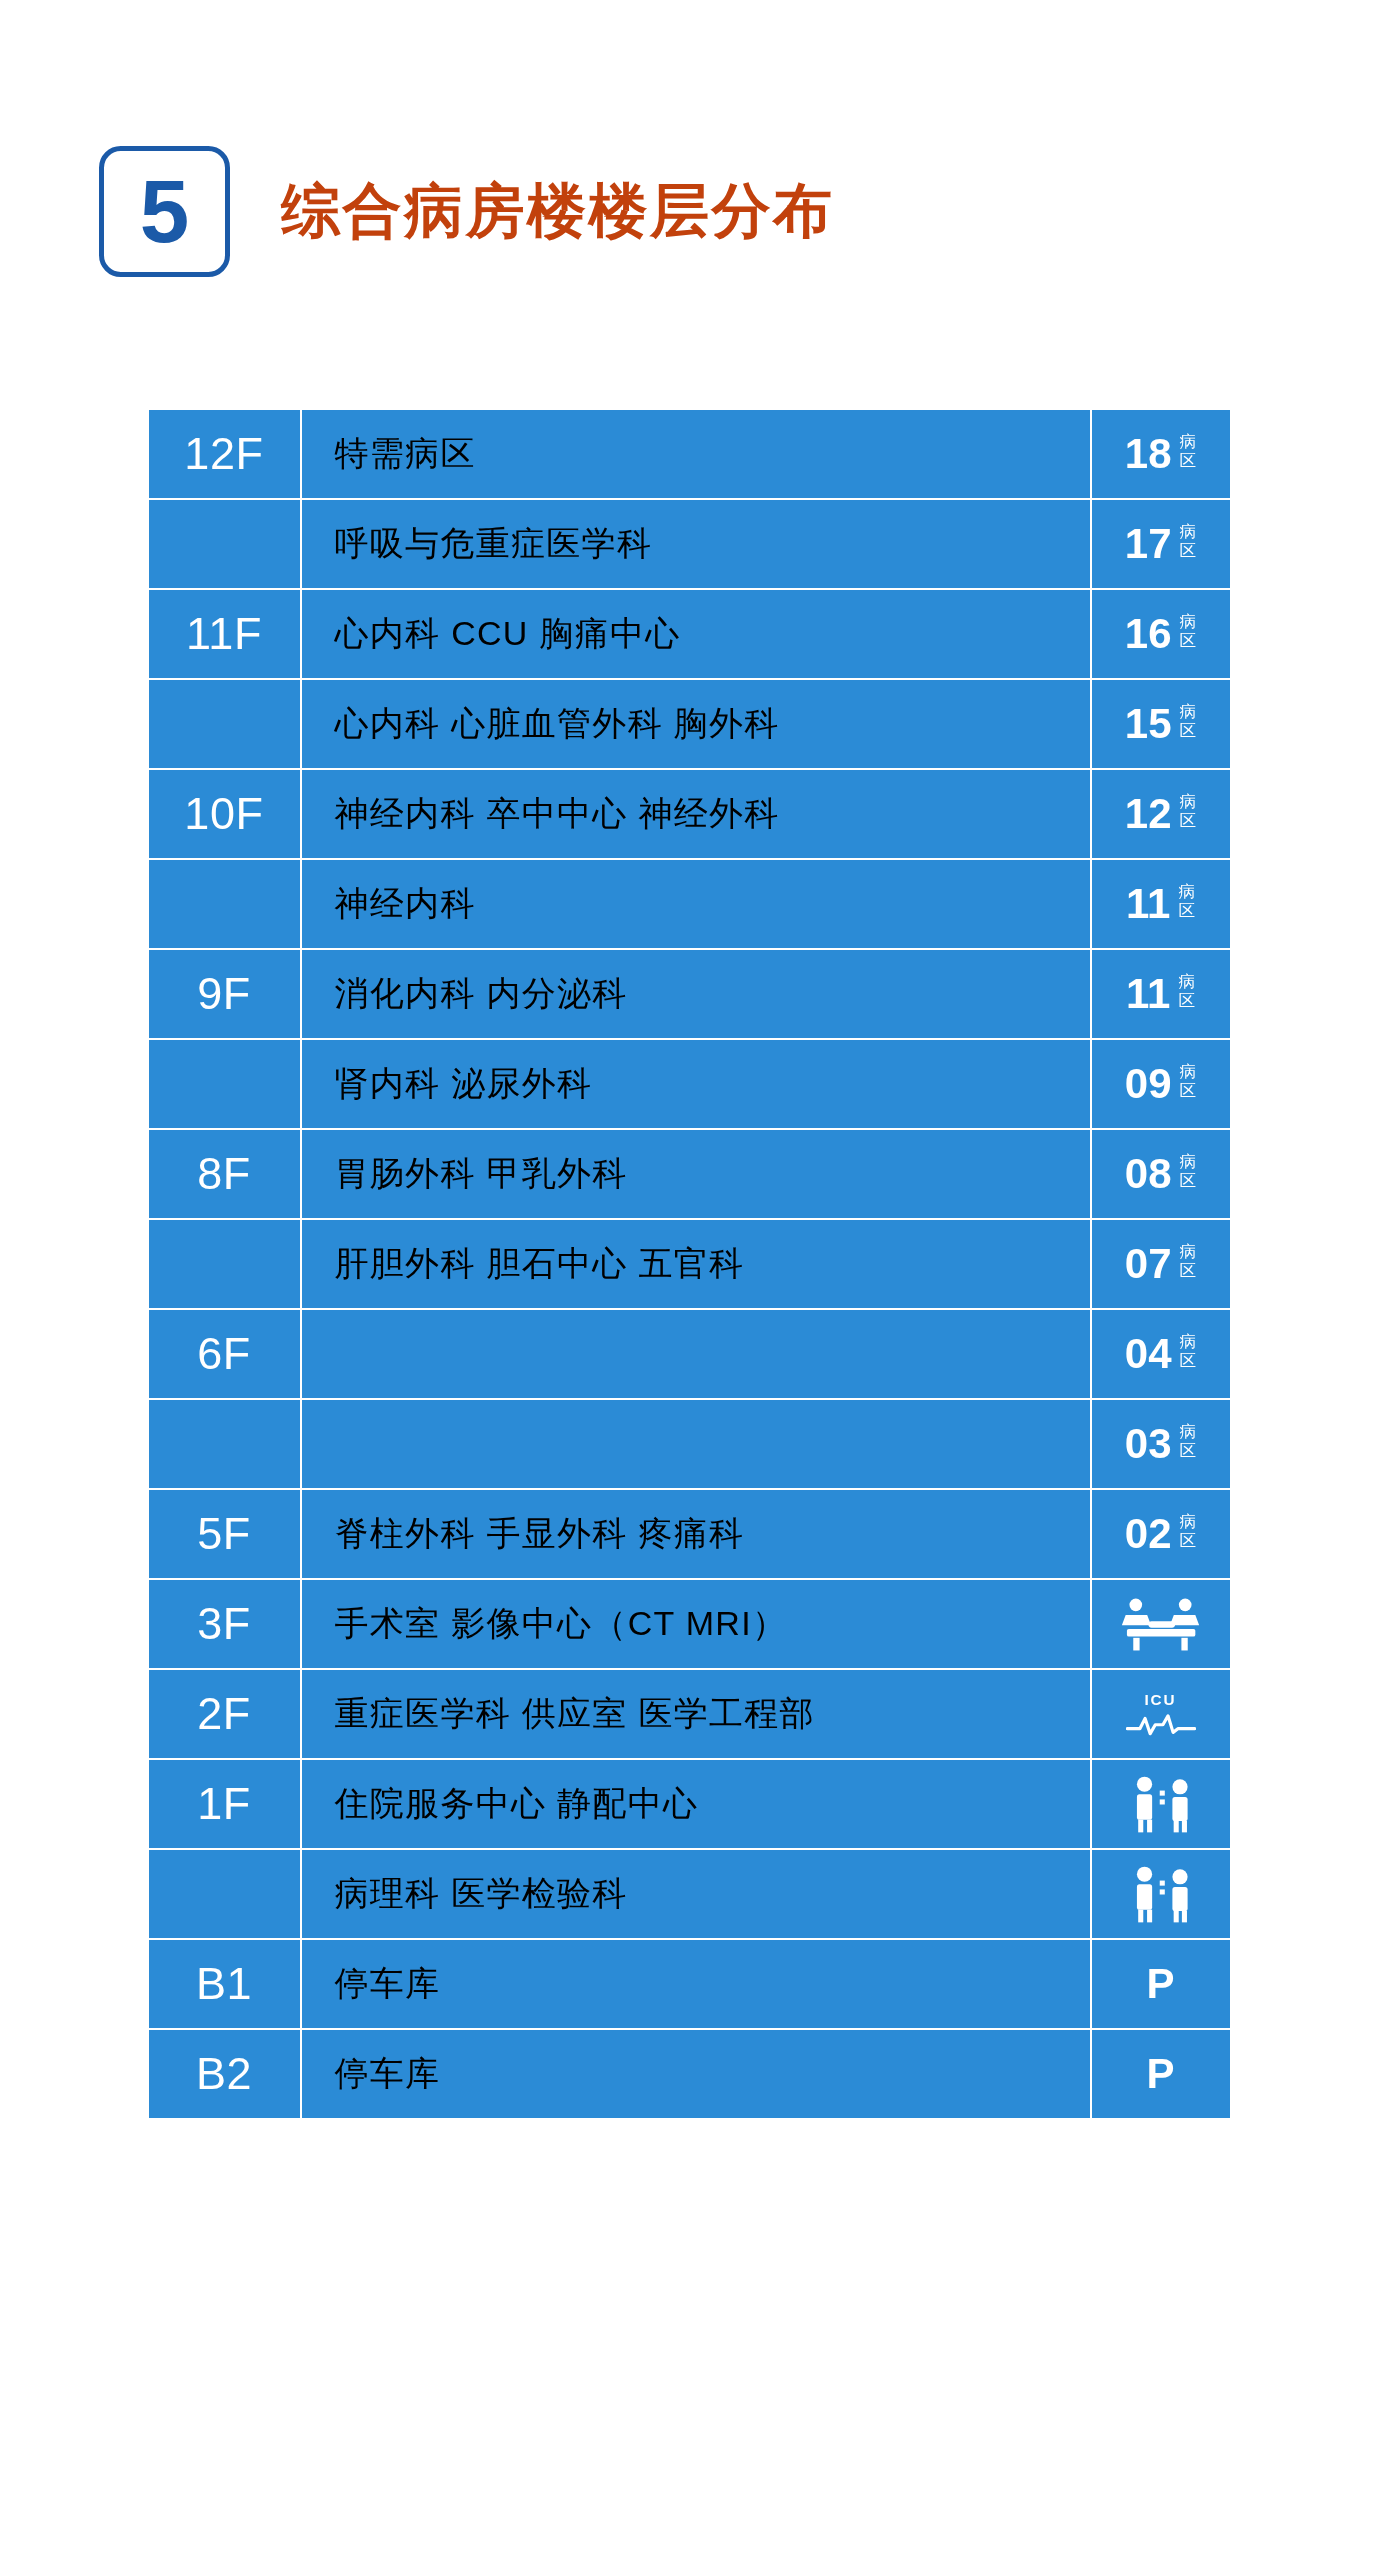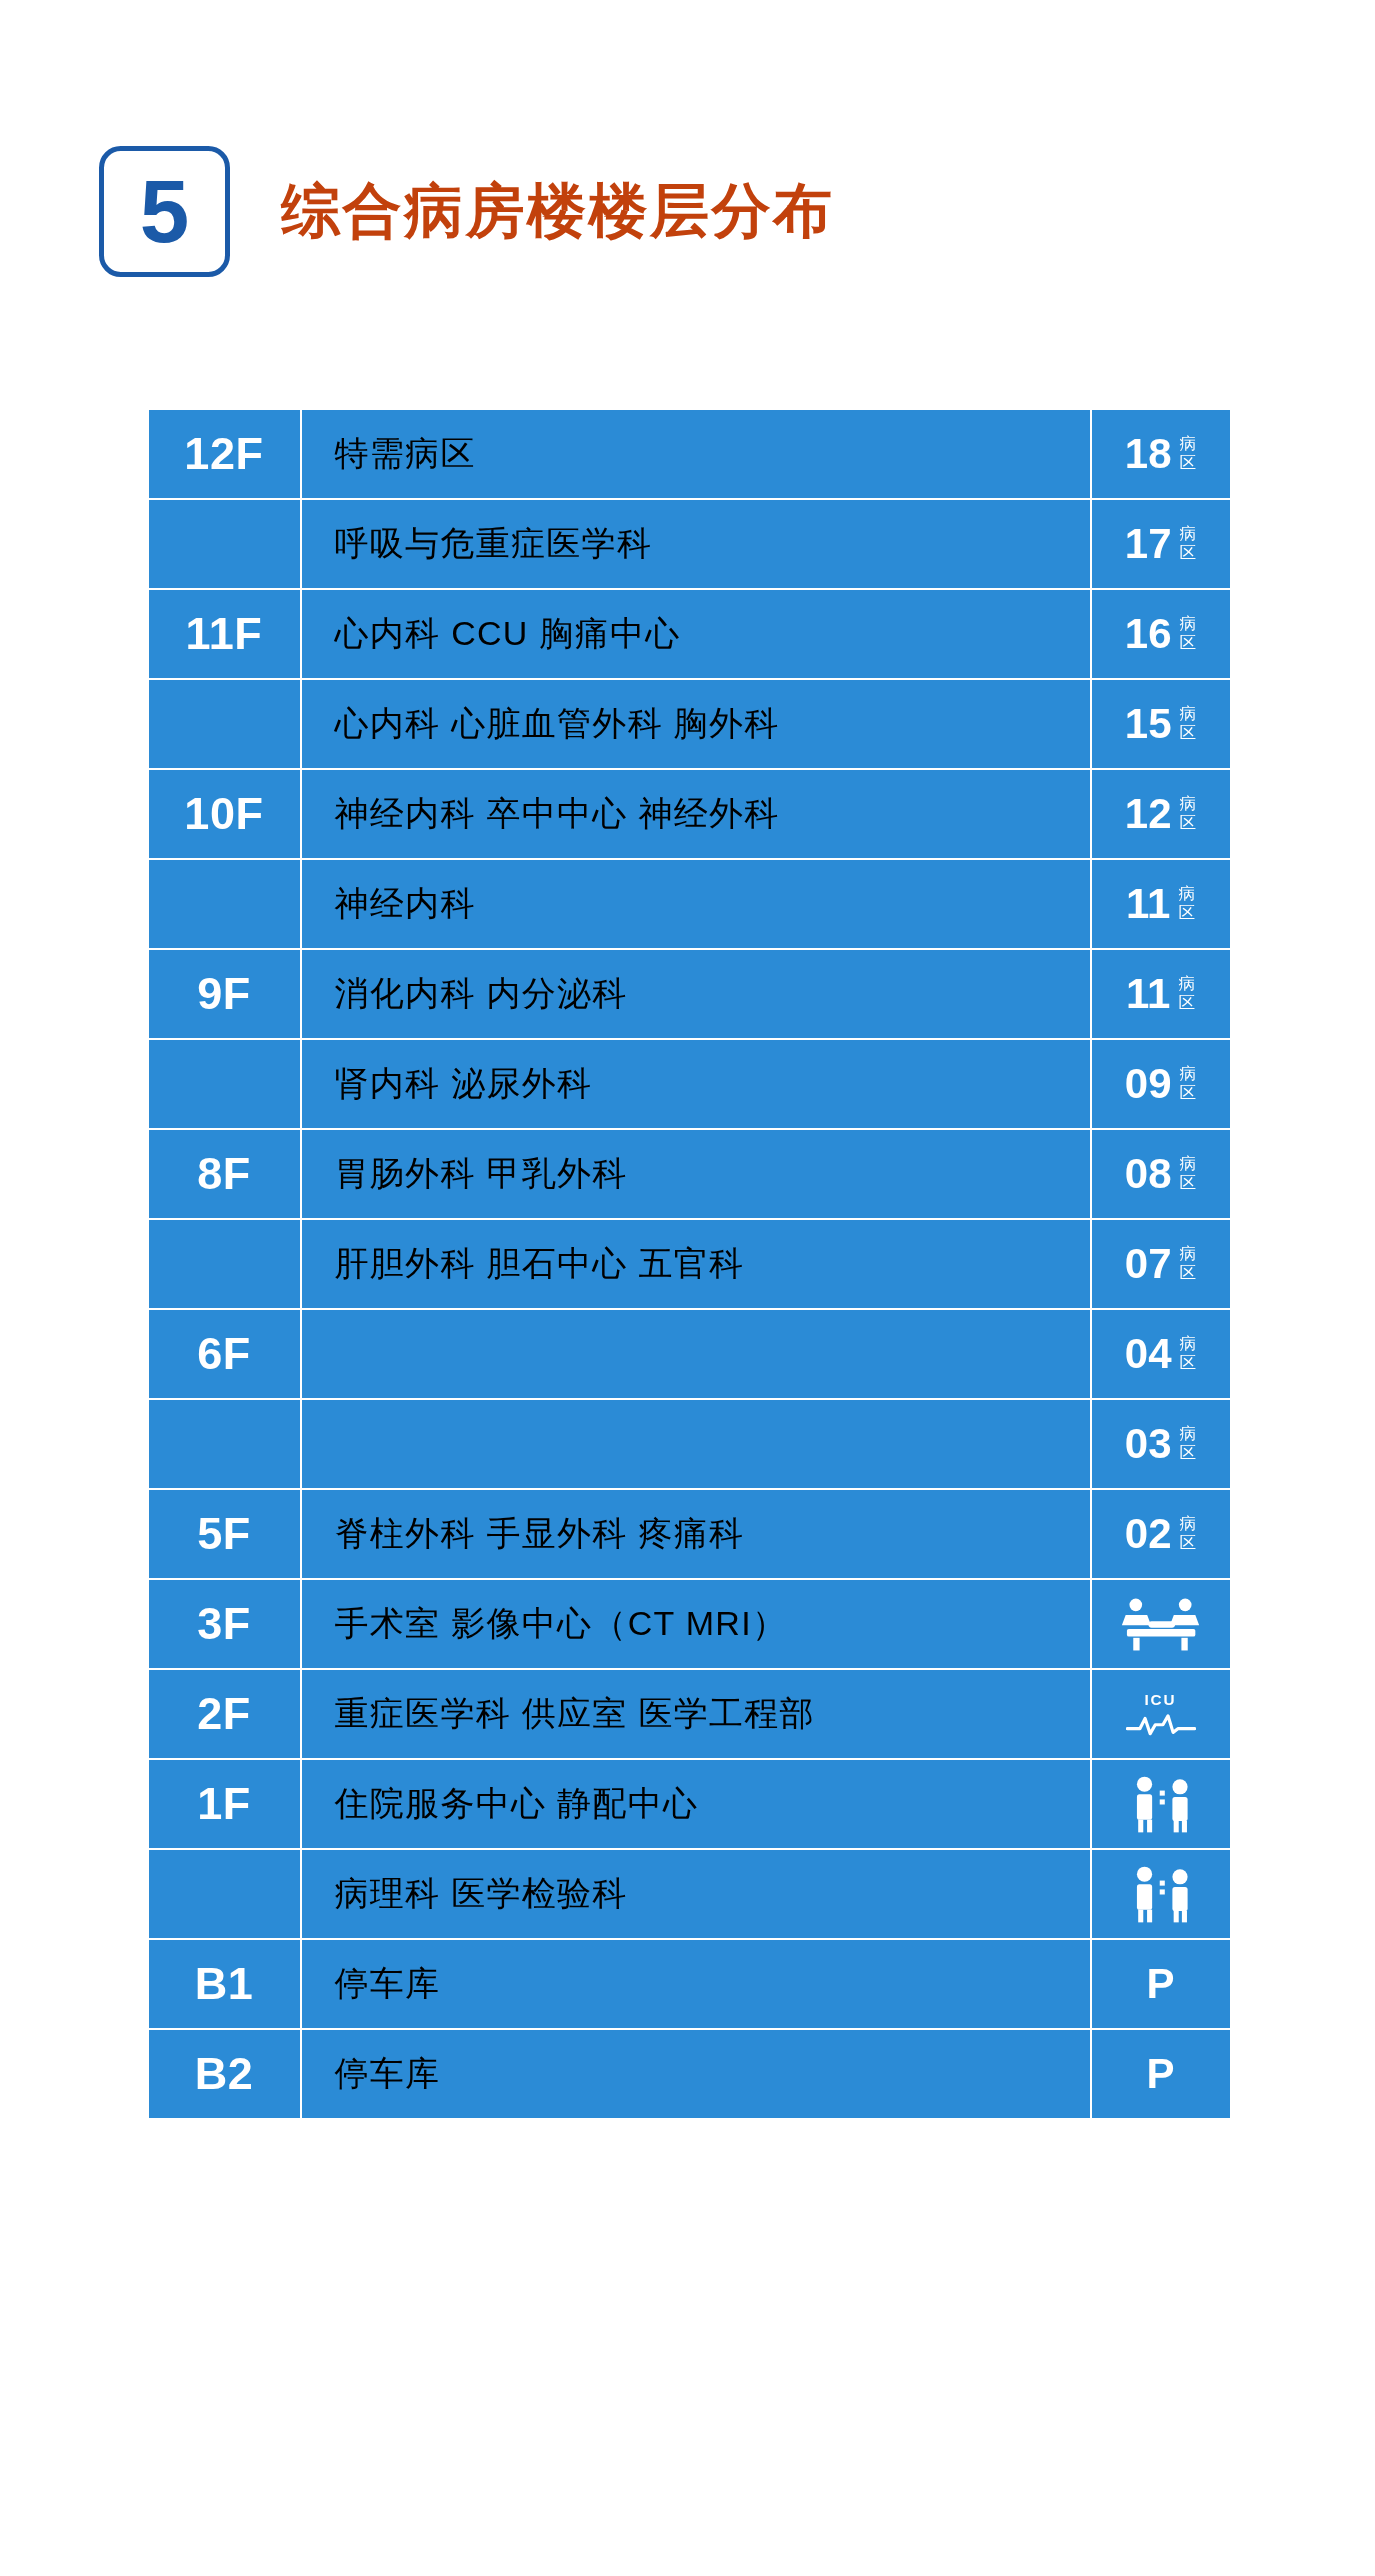--- a/index.html
+++ b/index.html
@@ -67,40 +67,40 @@
     background: #2b8bd6;
     border: 2.5px solid #ffffff;
     height: 90px;
     vertical-align: middle;
   }
 
   .cell-floor {
     text-align: center;
     color: #ffffff;
     font-size: 45px;
-    font-weight: bold;
+    font-weight: normal;
     font-family: "Liberation Sans", sans-serif;
     letter-spacing: 0.6px;
   }
   .cell-dept {
     color: #000000;
     font-size: 34px;
     padding-left: 33px;
     letter-spacing: 1.3px;
     white-space: nowrap;
   }
   .cell-ward {
     text-align: center;
     color: #ffffff;
     padding: 0;
   }
 
   .ward-inner {
     display: flex;
-    align-items: center;
+    align-items: flex-start;
     justify-content: center;
     gap: 8px;
     line-height: 1;
   }
   .ward-num {
     font-size: 42px;
     font-weight: bold;
     font-family: "Liberation Sans", sans-serif;
   }
   .ward-lab {

